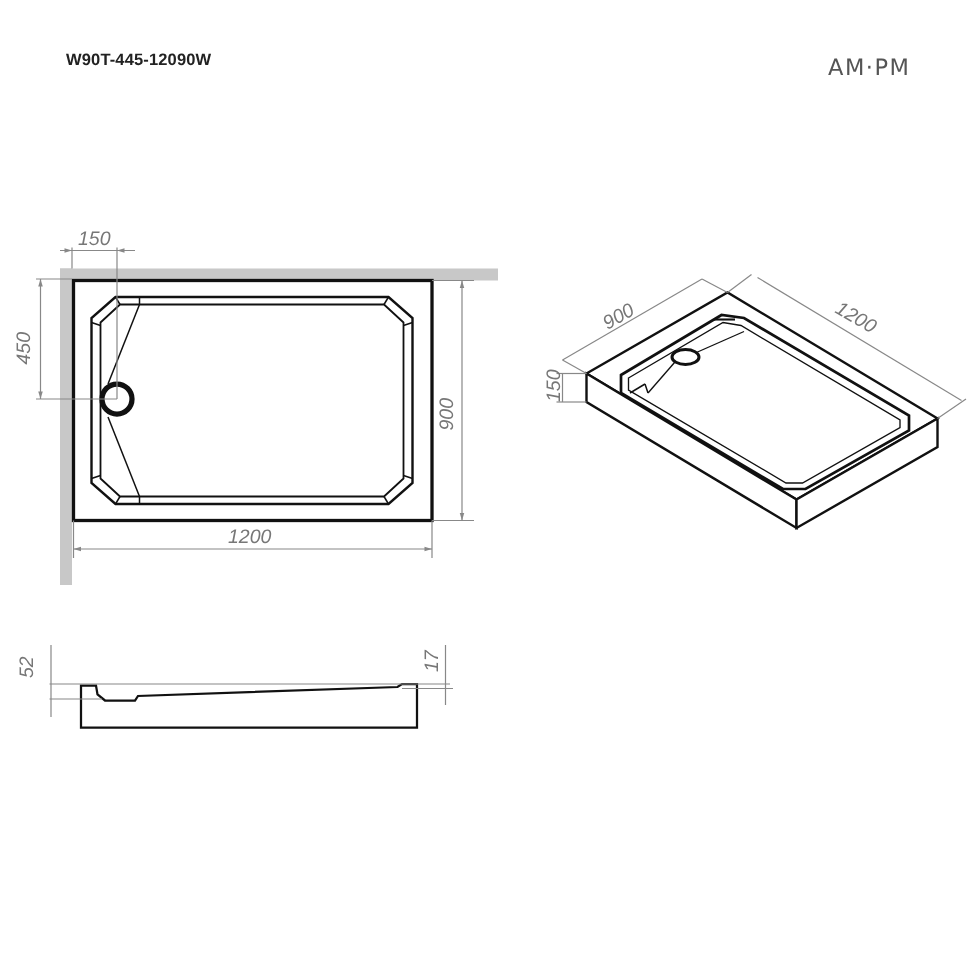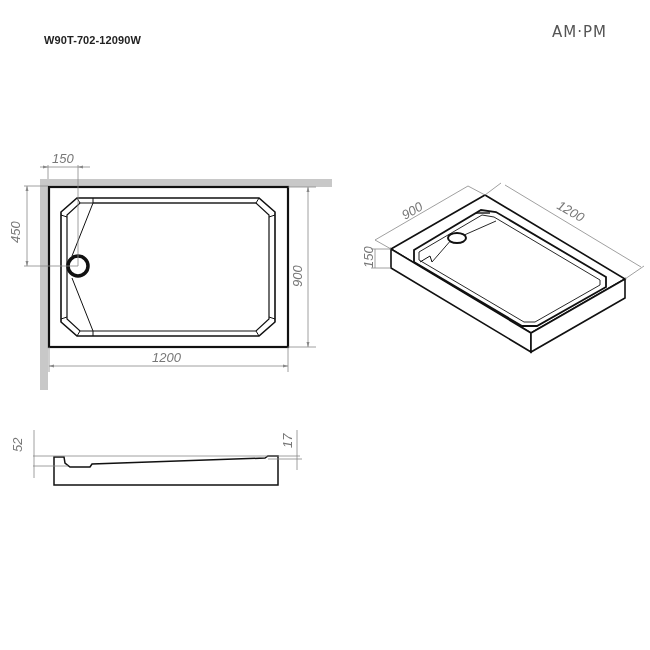--- a/index.html
+++ b/index.html
@@ -1,25 +1,25 @@
 <!DOCTYPE html>
 <html><head>
   <meta charset="utf-8">
   <style>
     html, body { margin: 0; padding: 0; background: #ffffff; }
     body { width: 650px; height: 650px; position: relative; overflow: hidden; font-family: "Liberation Sans", sans-serif; }
     .title { position: absolute; left: 44px; top: 34px; font-size: 11px; font-weight: bold; color: #222; letter-spacing: 0.1px; }
-    .brand { position: absolute; left: 552px; top: 23px; font-size: 15px; color: #555; font-family: "DejaVu Sans", sans-serif; letter-spacing: 1px; }
+    .brand { position: absolute; left: 552px; top: 36px; font-size: 15px; color: #555; font-family: "DejaVu Sans", sans-serif; letter-spacing: 1px; }
     svg { position: absolute; left: 0; top: 0; }
     .dim { font-family: "Liberation Sans", sans-serif; font-style: italic; font-size: 13px; fill: #777; }
   </style>
 </head>
 <body>
 
-<div class="title">W90T-702-12090W</div>
+<div class="title">W90T-445-12090W</div>
 <div class="brand">AM·PM</div>
 
 <svg width="650" height="650" viewBox="0 0 650 650">
 
   <g>
 
     <rect x="40" y="179" width="292" height="8" fill="#c8c8c8"></rect>
     <rect x="40" y="179" width="8" height="211" fill="#c8c8c8"></rect>
 
     <rect x="49" y="187" width="239" height="160" fill="#fff" stroke="#111" stroke-width="2.2"></rect>

